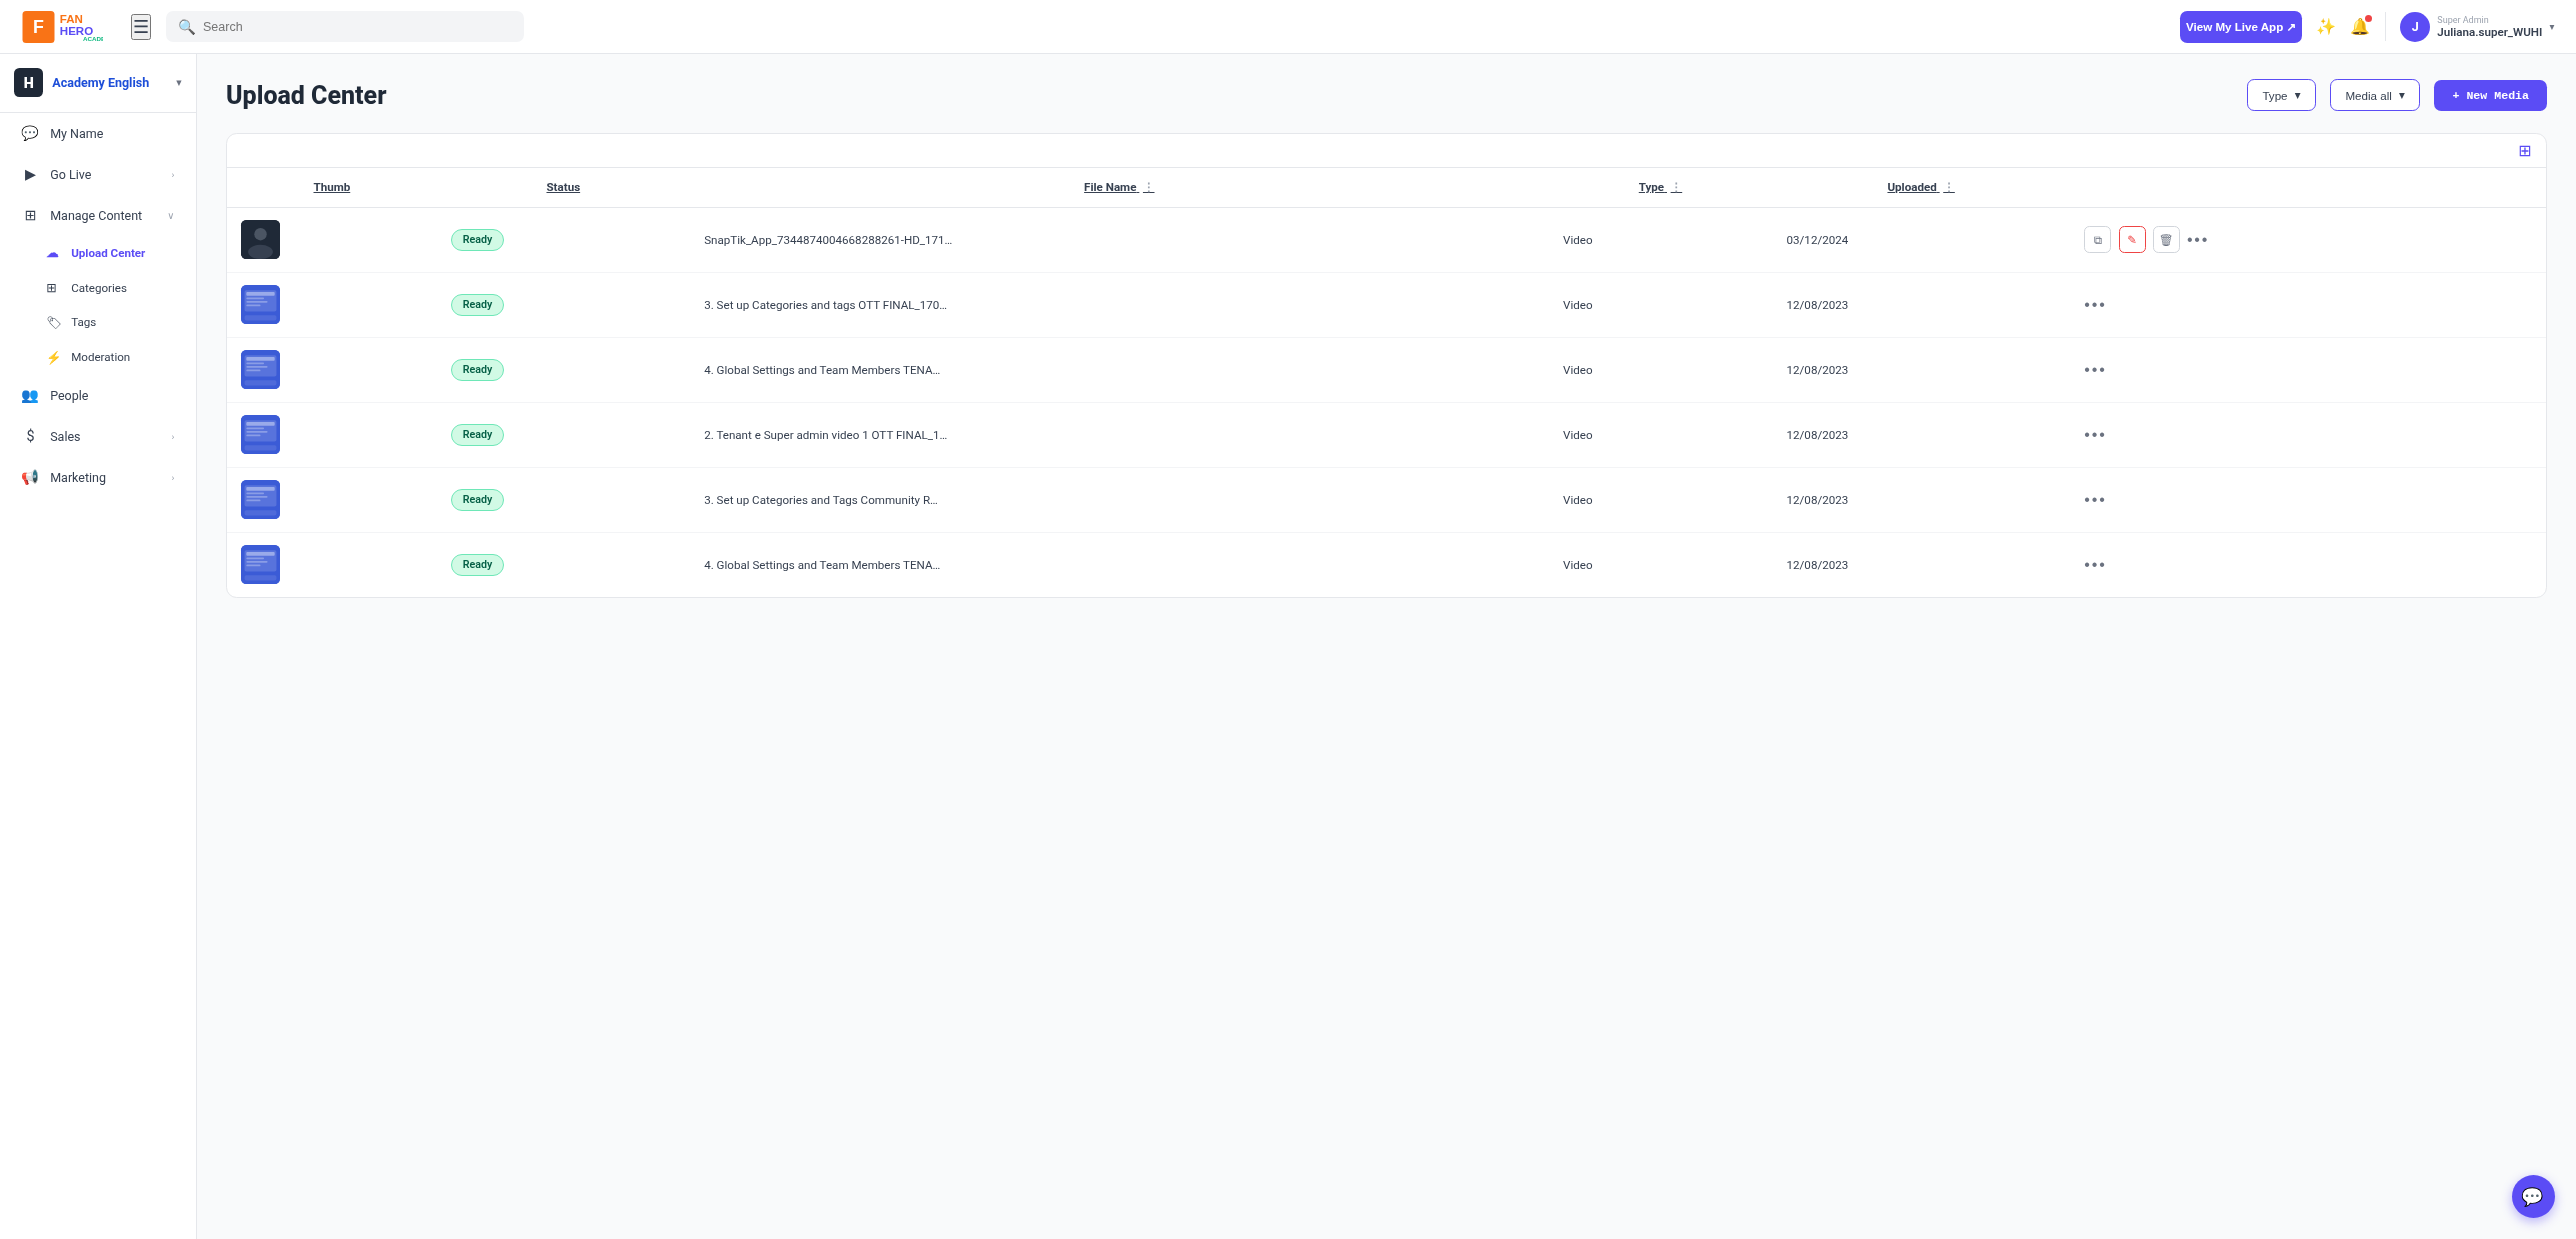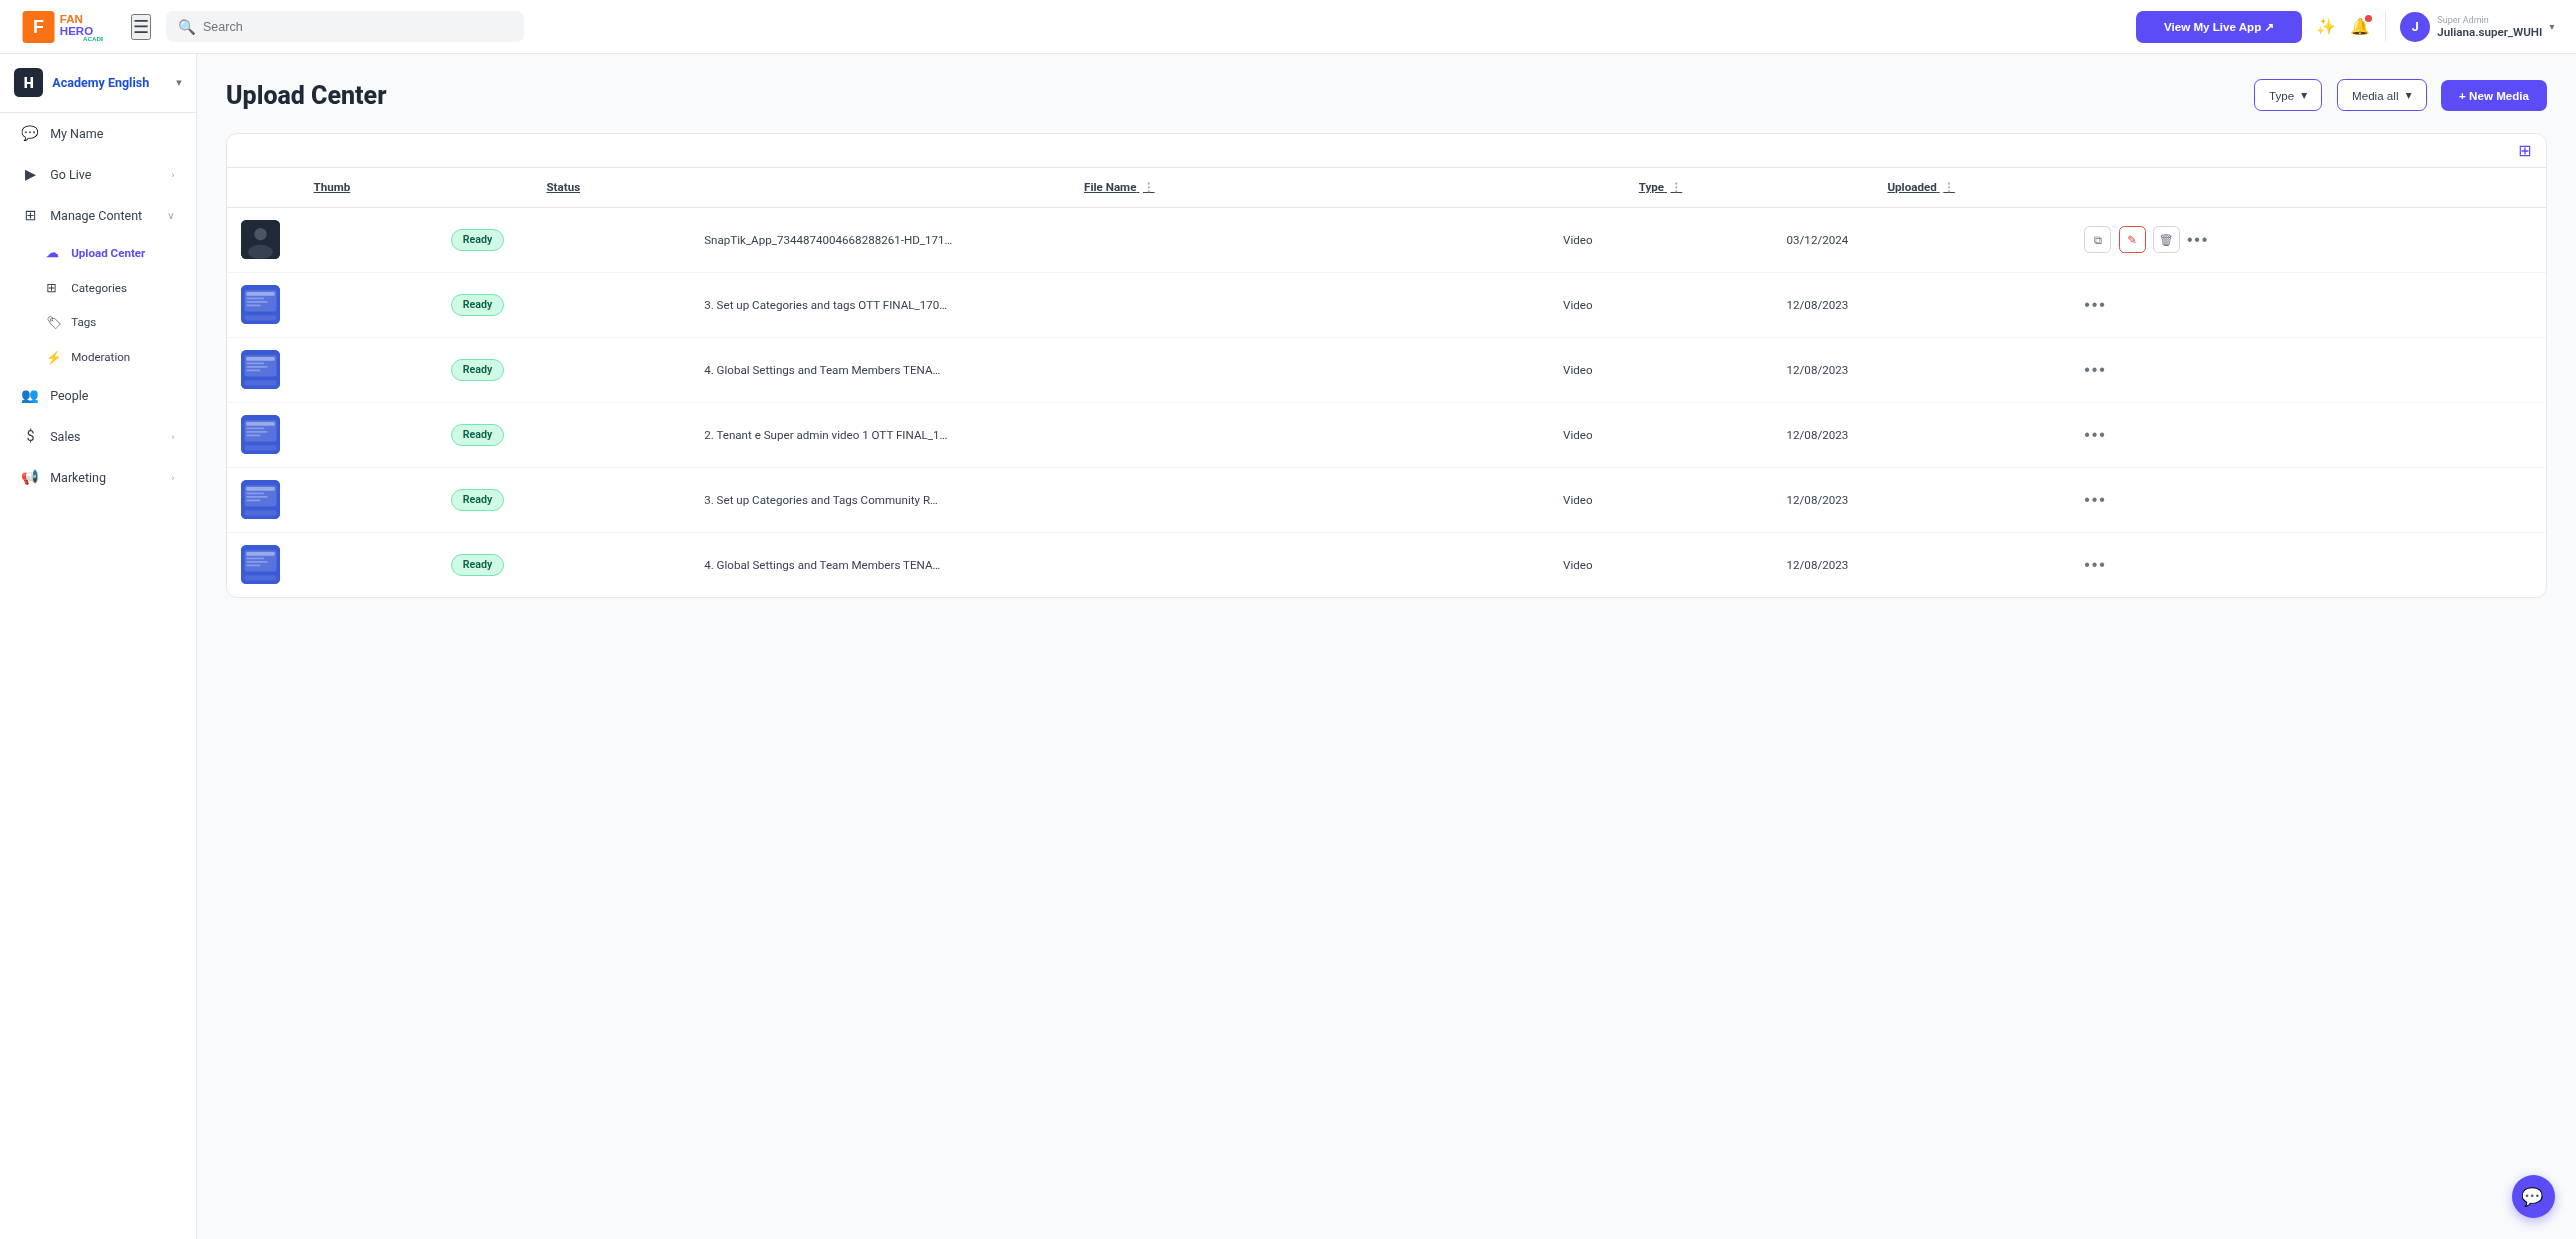--- a/index.html
+++ b/index.html
@@ -12,21 +12,21 @@
     }
     .hamburger { font-size: 18px; cursor: pointer; color: #374151; margin-left: 14.3px; }
     .search-bar {
       flex: 1; display: flex; align-items: center; background: #f3f4f6;
       border-radius: 7.2px; padding: 7.2px 12.5px; gap: 7.2px; max-width: 358px;
     }
     .search-bar input { border: none; background: transparent; outline: none; font-size: 12.5px; color: #4d7c0f; width: 100%; }
     .nav-actions { display: flex; align-items: center; gap: 14.3px; margin-left: auto; }
     .view-live-btn {
       background: #5b4cf5; color: #fff; border: none; border-radius: 7.2px;
-      padding: 9px 28px; font-size: 11.6px; font-weight: 600; cursor: pointer;
+      padding: 9px 6px; font-size: 11.6px; font-weight: 600; cursor: pointer;
       display: flex; align-items: center; gap: 5.4px;
     }
     .nav-icon-btn { background: none; border: none; cursor: pointer; color: #6b7280; font-size: 16px; position: relative; }
     .notif-dot { position: absolute; top: -1.8px; right: -1.8px; width: 7.2px; height: 7.2px; background: #ef4444; border-radius: 50%; }
     .divider-v { width: 0.9px; height: 29px; background: #e5e7eb; }
     .user-avatar {
       width: 30px; height: 30px; background: #5b4cf5; border-radius: 50%;
       display: flex; align-items: center; justify-content: center; color: #fff; font-weight: 700; font-size: 12.5px;
     }
     .user-info { display: flex; flex-direction: column; }
@@ -70,21 +70,21 @@
     
     .main { flex: 1; overflow-y: auto; padding: 25px 29px; background: #f9fafb; }
     .page-header { display: flex; align-items: center; margin-bottom: 21.5px; gap: 14.3px; }
     .page-title { font-size: 25px; font-weight: 800; color: #1f2937; flex: 1; }
     .filter-btn {
       display: flex; align-items: center; gap: 7.2px; border: 1.3px solid #5b4cf5; background: #fff;
       color: #374151; border-radius: 7.2px; padding: 8px 14.3px; font-size: 11.6px; cursor: pointer;
     }
     .new-media-btn {
       display: flex; align-items: center; gap: 5.4px; background: #5b4cf5; color: #fff;
-      border: none; border-radius: 7.2px; padding: 9px 18px; font-size: 11.6px; font-weight: 600; cursor: pointer;
+      border: none; border-radius: 7.2px; padding: 9px 18px; font-size: 11.6px; font-weight: 600; cursor: pointer; font-family: Liberation Mono, monospace;
     }
 
     
     .table-container { background: #fff; border-radius: 10.7px; border: 0.9px solid #e5e7eb; overflow: hidden; }
     .table-toolbar { display: flex; justify-content: flex-end; padding: 7.2px 14.3px; border-bottom: 0.9px solid #e5e7eb; }
     .grid-btn { background: none; border: none; cursor: pointer; color: #5b4cf5; font-size: 16px; }
 
     table { width: 100%; border-collapse: collapse; }
     thead tr { border-bottom: 0.9px solid #e5e7eb; }
     th {

